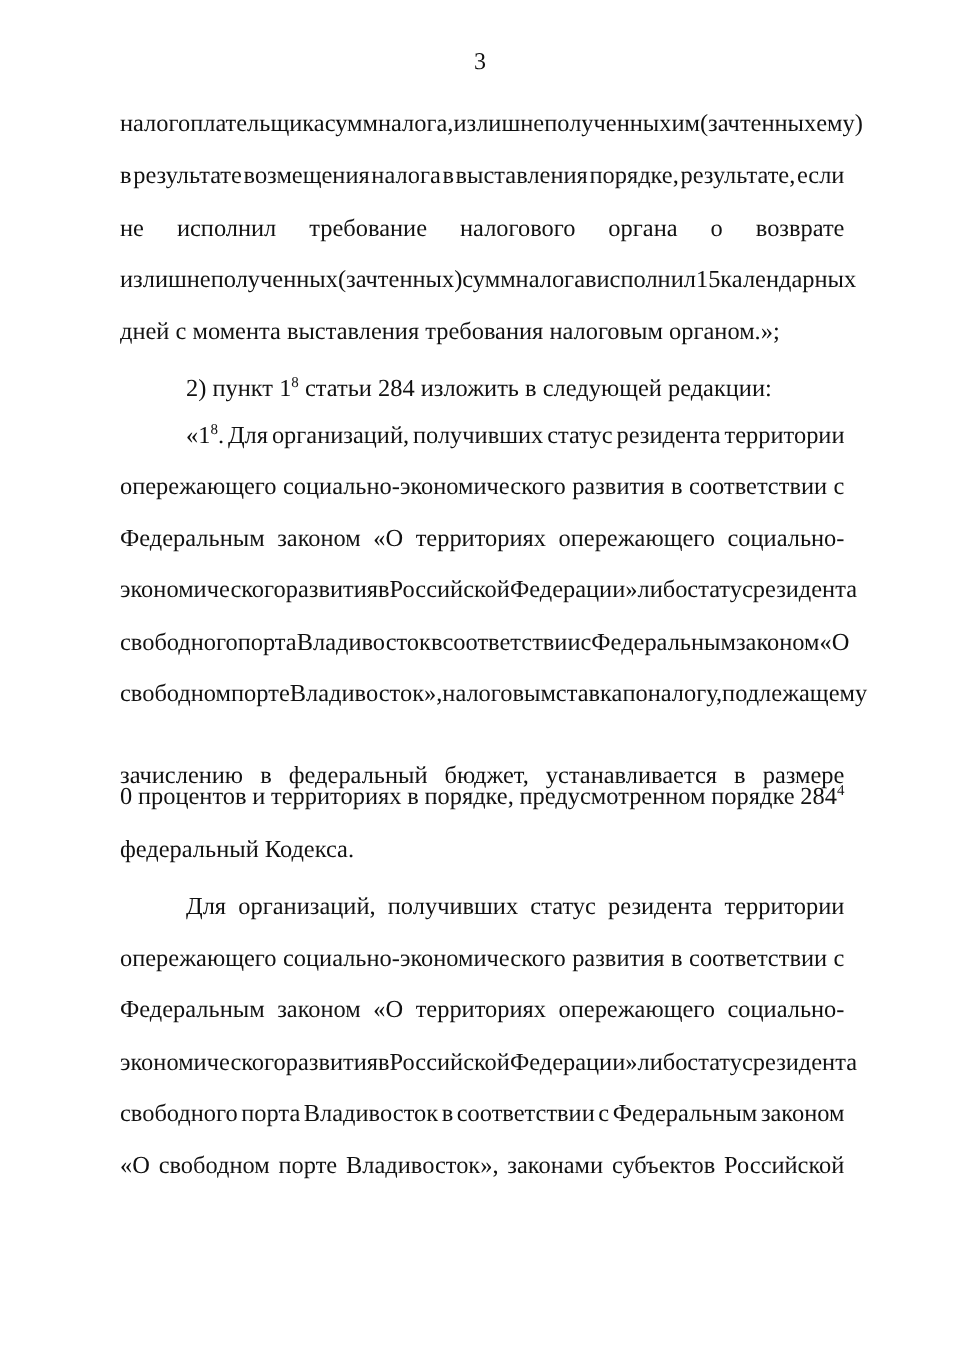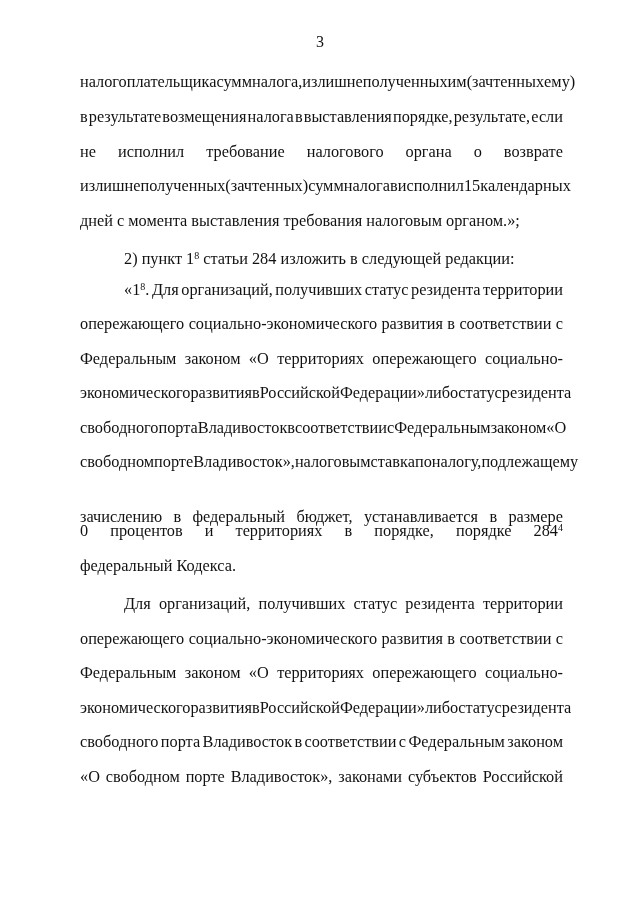--- a/index.html
+++ b/index.html
@@ -150,20 +150,21 @@
         </div>
       </div>
       <div class="line" style="top: 521px;">
         <div class="j">
           <span>0</span>
           <span>процентов</span>
           <span>и</span>
           <span>территориях</span>
           <span>в</span>
           <span>порядке,</span>
+          <span>предусмотренном</span>
           <span>порядке</span>
           <span>284<sup>4</sup></span>
         </div>
       </div>
       <div class="line last" style="top: 556px;">федеральный Кодекса.</div>
       <div class="line indent" style="top: 594px;">
         <div class="j">
           <span>Для</span>
           <span>организаций,</span>
           <span>получивших</span>

